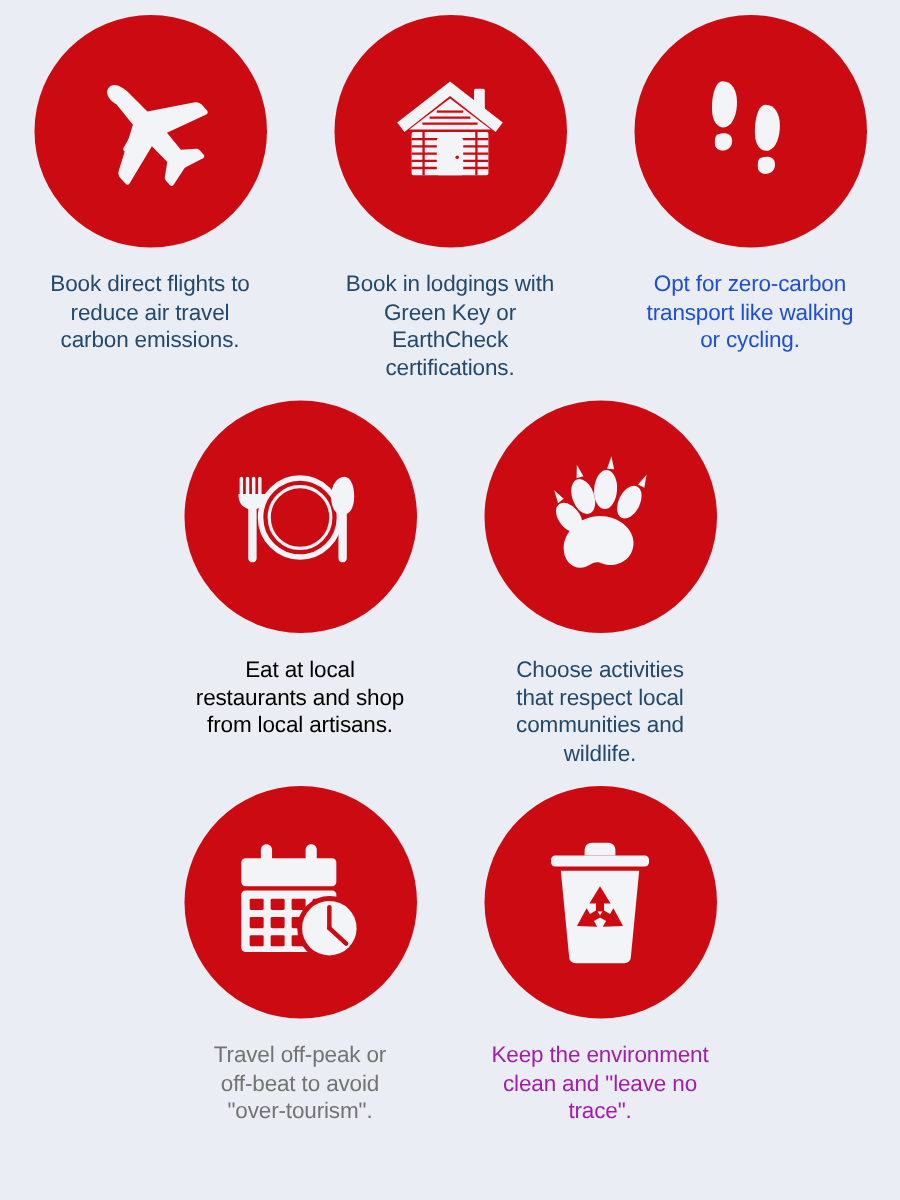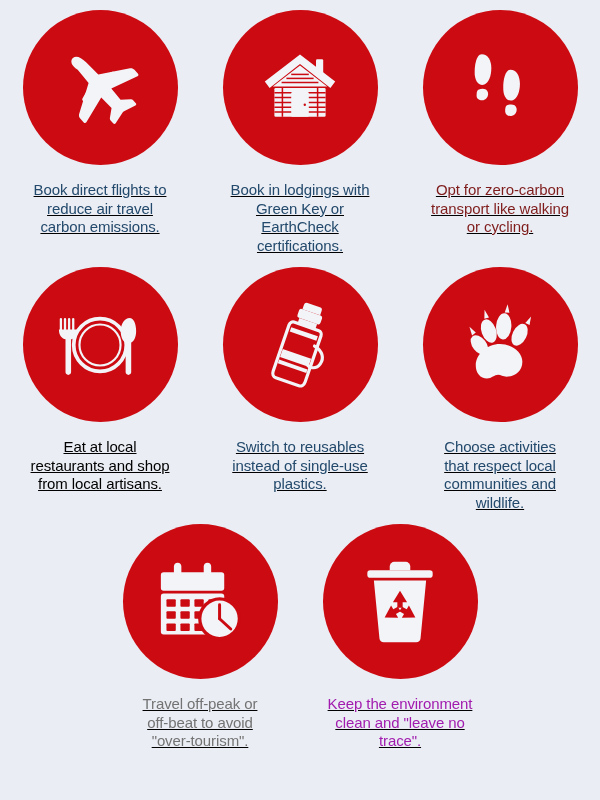--- a/index.html
+++ b/index.html
@@ -13,21 +13,20 @@
     background: #eaedf3;
     font-family: "Liberation Sans", sans-serif;
     overflow: hidden;
   }
 
   #infographic {
     position: relative;
     width: 496px;
     height: 800px;
     background: #eaedf3;
-    text-decoration: underline;
   }
 
   
   .tip-row {
     display: flex;
     justify-content: center;
     width: 600px;
     box-sizing: border-box;
   }
   .tip-row.row-1 { padding-top: 10px; }
@@ -146,21 +145,21 @@
 
               <path d="M10 47 c5 -2 10 -1 11 3 c1 4 -1 8 -5 9 c-4 1 -8 -1 -8 -5 c0 -3 0 -6 2 -7 Z"></path>
 
               <path d="M47 24 c7 0 11 7 11 16 c0 9 -3 17 -8 19 c-5 2 -10 -2 -11 -10 c-1 -9 1 -25 8 -25 Z"></path>
 
               <path d="M43 65 c5 -2 10 -1 11 3 c1 4 -1 8 -5 9 c-4 1 -8 -1 -8 -5 c0 -3 0 -6 2 -7 Z"></path>
             </g>
           </svg>
         </span>
       </div>
-      <div class="tip-caption" style="color: #7f1d1d;">Opt for zero-carbon
+      <div class="tip-caption" style="color: #1d4ed8;">Opt for zero-carbon
 transport like walking
 or cycling.</div>
     </div>
 
   </div>
 
   <div class="tip-row row-2">
 
     <div class="tip-card">
       <div class="icon-badge" style="background: rgb(204, 10, 17);">
@@ -182,50 +181,20 @@
               <path d="M92 12 c5 0 8 7 8 16 c0 8 -3 13 -6 14 l0 36 c0 2 -1.6 3.4 -3.4 3.4 c-1.8 0 -3.4 -1.4 -3.4 -3.4 l0 -36 c-3 -1 -6 -6 -6 -14 c0 -9 5 -16 10.8 -16 Z"></path>
             </g>
           </svg>
         </span>
       </div>
       <div class="tip-caption" style="color: #000000;">Eat at local
 restaurants and shop
 from local artisans.</div>
     </div>
 
-    <div class="tip-card">
-      <div class="icon-badge" style="background: rgb(204, 10, 17);">
-        <span>
-          <svg width="76" height="90" viewBox="0 0 80 96" aria-hidden="true">
-            <g transform="rotate(19 40 48)">
-
-              <g fill="#f2f4f8">
-                <path d="M33 3 h14 a3 3 0 0 1 3 3 v5 h-20 v-5 a3 3 0 0 1 3 -3 Z"></path>
-              </g>
-
-              <rect x="27" y="11" width="26" height="10" rx="2.5" fill="#f2f4f8"></rect>
-
-              <rect x="30" y="21" width="20" height="6" fill="#f2f4f8"></rect>
-
-              <path d="M26 27 h28 c2 0 4 2 4 4.5 l0 52 c0 3.5 -2 6 -5 6 l-26 0 c-3 0 -5 -2.5 -5 -6 l0 -52 c0 -2.5 2 -4.5 4 -4.5 Z" fill="none" stroke="#f2f4f8" stroke-width="3.4"></path>
-
-              <rect x="25" y="33" width="30" height="5" fill="#f2f4f8"></rect>
-
-              <rect x="24" y="58" width="32" height="9" fill="#f2f4f8"></rect>
-              <rect x="24" y="70" width="32" height="4" fill="#f2f4f8"></rect>
-
-              <path d="M55 44 c10 2 14 9 12 16 c-2 7 -10 9 -14 4" fill="none" stroke="#f2f4f8" stroke-width="3.4" stroke-linecap="round"></path>
-            </g>
-          </svg>
-        </span>
-      </div>
-      <div class="tip-caption" style="color: rgb(35, 73, 108);">Switch to reusables
-instead of single-use
-plastics.</div>
-    </div>
 
     <div class="tip-card">
       <div class="icon-badge" style="background: rgb(204, 10, 17);">
         <span>
           <svg width="76" height="82" viewBox="0 0 80 88" aria-hidden="true">
             <g fill="#f2f4f8">
 
               <path d="M40 43 c13 0 24 9 24 19 c0 10 -8 16 -17 16 c-4 0 -6 -2 -9 -2 c-4 0 -7 4 -12 4 c-7 0 -12 -6 -12 -14 c0 -12 12 -23 26 -23 Z"></path>
 
               <g transform="rotate(-38 18 44)">

